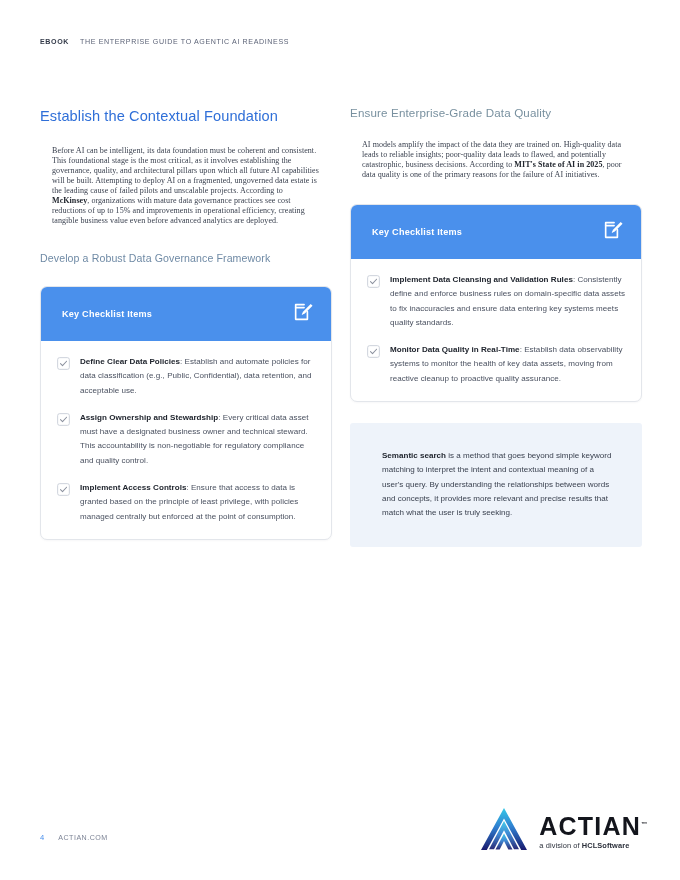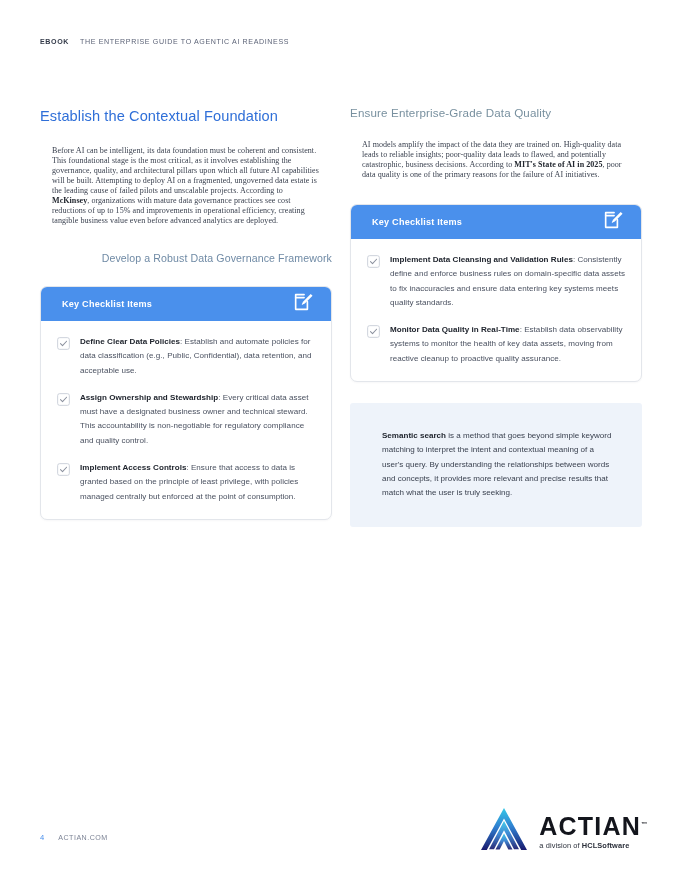--- a/index.html
+++ b/index.html
@@ -70,21 +70,20 @@
     margin: 0;
   }
   .section-head.teal { color: #78909f; }
 
   .sub-head {
     color: #6f8aa5;
     font-size: 10.6px;
     font-weight: normal;
     letter-spacing: 0.1px;
     margin: 0;
-    text-align: right;
   }
 
   
   .body-copy {
     font-size: 8.05px;
     line-height: 10px;
     color: #3b4250;
     letter-spacing: 0.05px;
     margin: 12px;
     font-family: Liberation Serif, serif;
@@ -94,21 +93,21 @@
   
   .card {
     border: 1px solid #e3e6eb;
     border-radius: 7px;
     background: #ffffff;
     overflow: hidden;
     box-shadow: 0 1px 2px rgba(40,50,70,0.04);
   }
   .card-header {
     background: #4a90ec;
-    height: 34px;
+    height: 54px;
     display: flex;
     align-items: center;
     justify-content: space-between;
     padding: 0 17px 0 21px;
     box-sizing: border-box;
   }
   .card-header .title {
     color: #ffffff;
     font-size: 9.1px;
     font-weight: bold;

